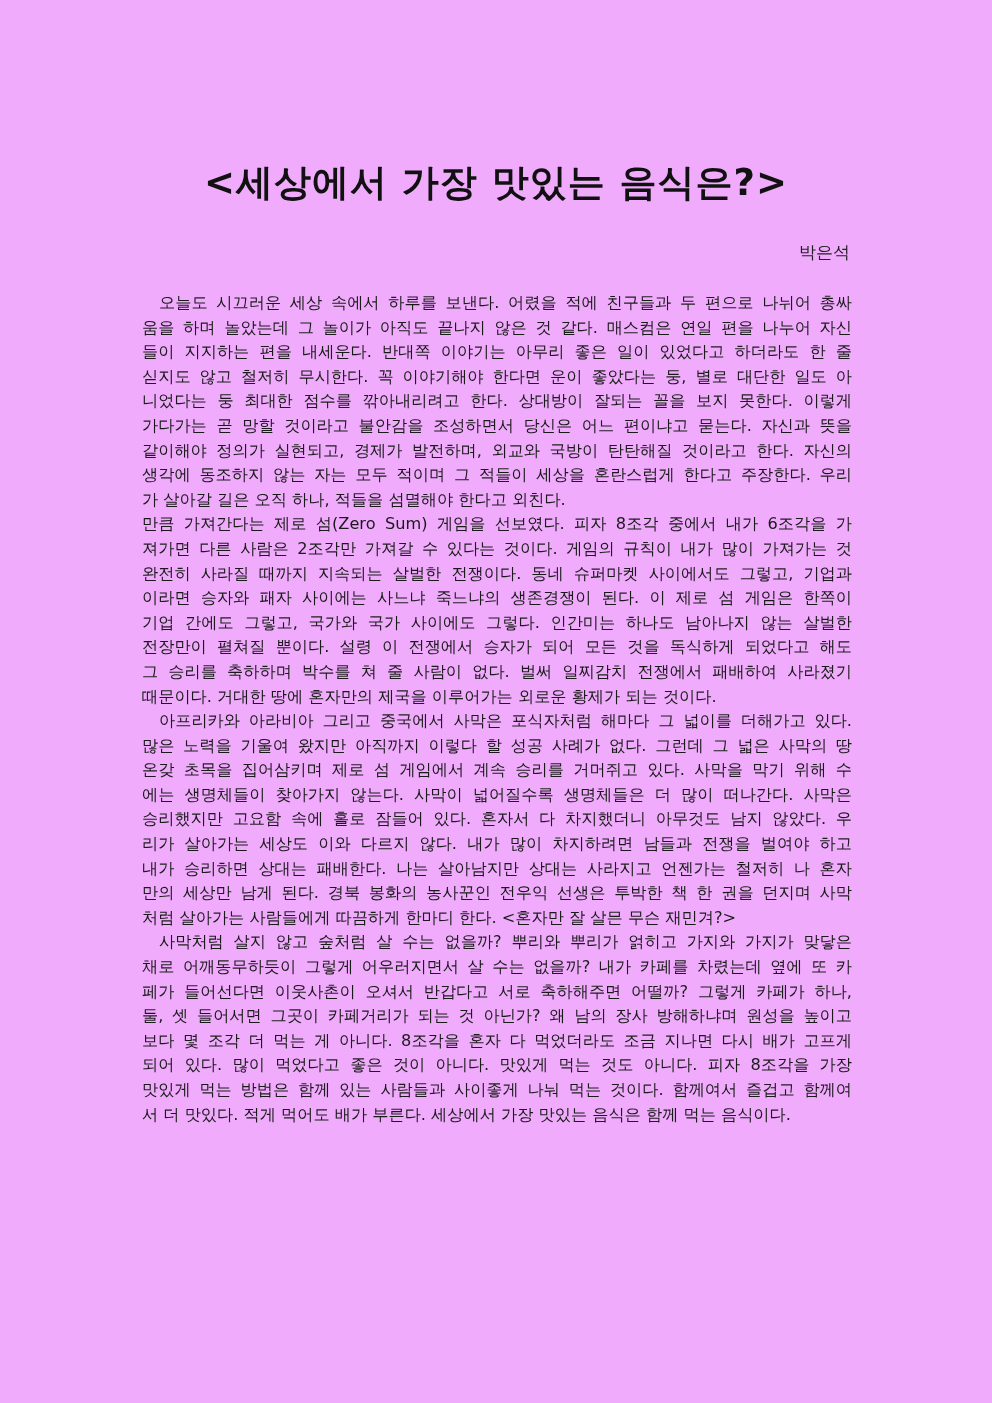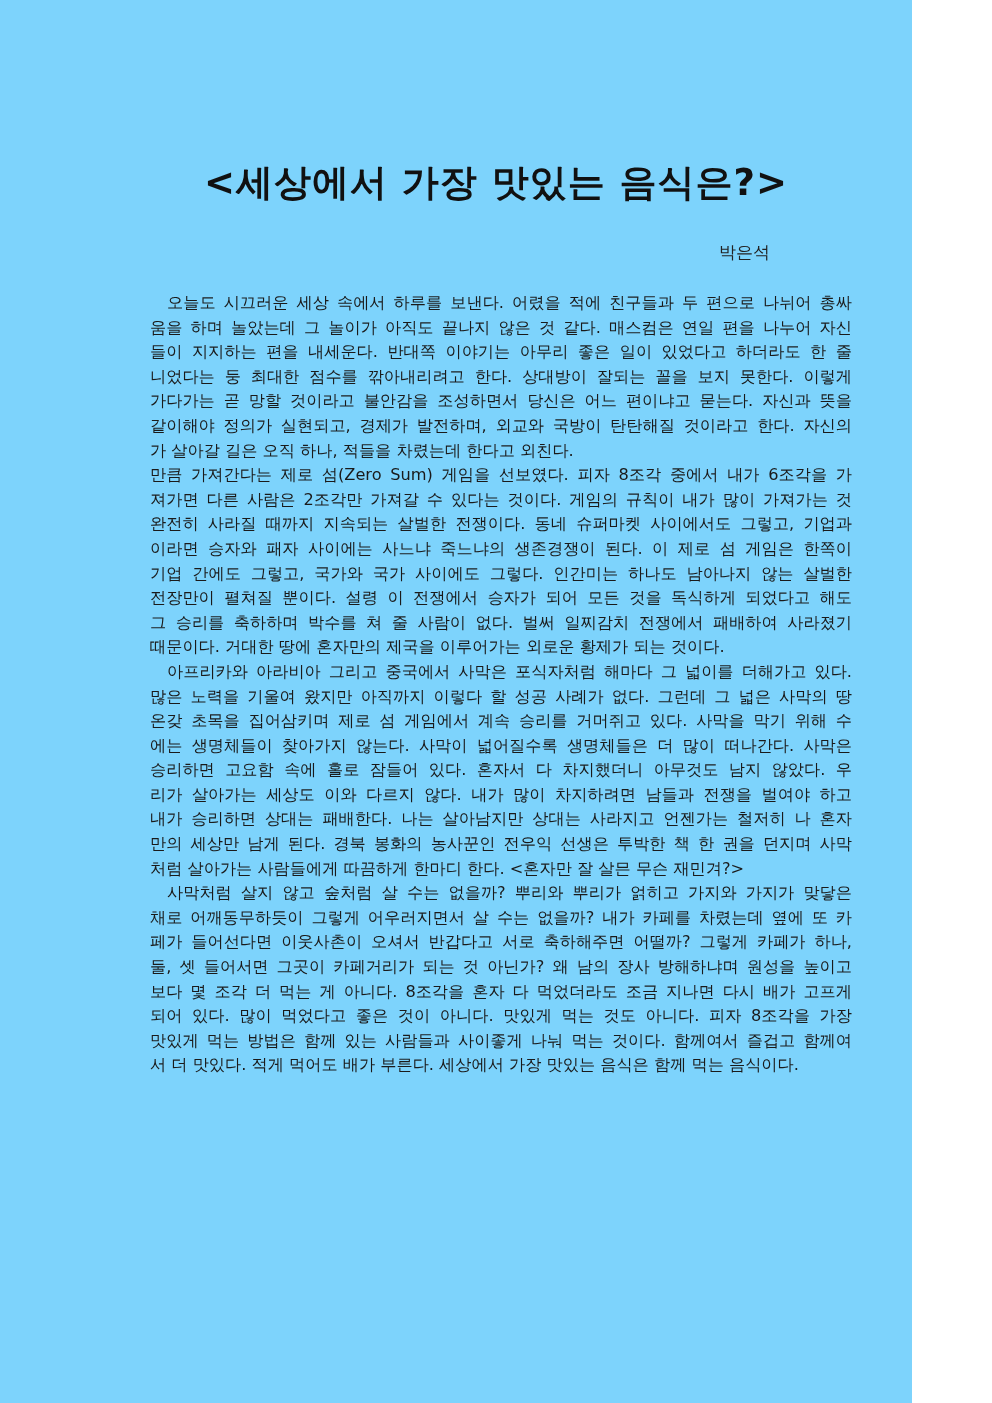--- a/index.html
+++ b/index.html
@@ -1,70 +1,72 @@
 <!DOCTYPE html>
 <html><head>
   <meta charset="utf-8">
   <style>
     html, body { margin: 0; padding: 0; background: #ffffff; }
     body { width: 992px; height: 1403px; position: relative; overflow: hidden; }
-    .page { position: absolute; left: 0; top: 0; width: 912px; height: 1403px; background: #7dd3fc; }
+    .page { position: absolute; left: 0; top: 0; width: 992px; height: 1403px; background: #f0abfc; }
     .title {
       position: absolute; left: 0; top: 158px; width: 992px; text-align: center;
       font-family: "DejaVu Sans", sans-serif; font-weight: bold; font-size: 37px;
       color: #111; letter-spacing: 1px; line-height: 50px;
     }
     .author {
       position: absolute; right: 142px; top: 240px;
       font-family: "DejaVu Sans", sans-serif; font-size: 17px; color: #222; line-height: 24px; text-align: right;
     }
     .body {
       position: absolute; left: 142px; top: 291px; width: 710px;
       font-family: "DejaVu Sans", sans-serif; font-size: 16.2px; color: #1a1a1a;
     }
     .line {
       height: 24.6px; line-height: 24.6px; white-space: nowrap;
-      text-align: justify; text-align-last: justify; display: block; margin-left: 8px;
+      text-align: justify; text-align-last: justify; display: block;
     }
     .line.last { text-align-last: left; }
     .line.indent { padding-left: 17px; }
   </style>
 </head>
 <body>
 
 <div class="page">
   <div class="title">&lt;세상에서 가장 맛있는 음식은?&gt;</div>
   <div class="author">박은석</div>
 
   <div class="body">
     <div>
       <span class="line indent">오늘도 시끄러운 세상 속에서 하루를 보낸다. 어렸을 적에 친구들과 두 편으로 나뉘어 총싸</span>
       <span class="line">움을 하며 놀았는데 그 놀이가 아직도 끝나지 않은 것 같다. 매스컴은 연일 편을 나누어 자신</span>
       <span class="line">들이 지지하는 편을 내세운다. 반대쪽 이야기는 아무리 좋은 일이 있었다고 하더라도 한 줄</span>
+      <span class="line">싣지도 않고 철저히 무시한다. 꼭 이야기해야 한다면 운이 좋았다는 둥, 별로 대단한 일도 아</span>
       <span class="line">니었다는 둥 최대한 점수를 깎아내리려고 한다. 상대방이 잘되는 꼴을 보지 못한다. 이렇게</span>
       <span class="line">가다가는 곧 망할 것이라고 불안감을 조성하면서 당신은 어느 편이냐고 묻는다. 자신과 뜻을</span>
       <span class="line">같이해야 정의가 실현되고, 경제가 발전하며, 외교와 국방이 탄탄해질 것이라고 한다. 자신의</span>
-      <span class="line last">가 살아갈 길은 오직 하나, 적들을 차렸는데 한다고 외친다.</span>
+      <span class="line">생각에 동조하지 않는 자는 모두 적이며 그 적들이 세상을 혼란스럽게 한다고 주장한다. 우리</span>
+      <span class="line last">가 살아갈 길은 오직 하나, 적들을 섬멸해야 한다고 외친다.</span>
     </div>
     <div>
       <span class="line">만큼 가져간다는 제로 섬(Zero Sum) 게임을 선보였다. 피자 8조각 중에서 내가 6조각을 가</span>
       <span class="line">져가면 다른 사람은 2조각만 가져갈 수 있다는 것이다. 게임의 규칙이 내가 많이 가져가는 것</span>
       <span class="line">완전히 사라질 때까지 지속되는 살벌한 전쟁이다. 동네 슈퍼마켓 사이에서도 그렇고, 기업과</span>
       <span class="line">이라면 승자와 패자 사이에는 사느냐 죽느냐의 생존경쟁이 된다. 이 제로 섬 게임은 한쪽이</span>
       <span class="line">기업 간에도 그렇고, 국가와 국가 사이에도 그렇다. 인간미는 하나도 남아나지 않는 살벌한</span>
       <span class="line">전장만이 펼쳐질 뿐이다. 설령 이 전쟁에서 승자가 되어 모든 것을 독식하게 되었다고 해도</span>
       <span class="line">그 승리를 축하하며 박수를 쳐 줄 사람이 없다. 벌써 일찌감치 전쟁에서 패배하여 사라졌기</span>
       <span class="line last">때문이다. 거대한 땅에 혼자만의 제국을 이루어가는 외로운 황제가 되는 것이다.</span>
     </div>
     <div>
       <span class="line indent">아프리카와 아라비아 그리고 중국에서 사막은 포식자처럼 해마다 그 넓이를 더해가고 있다.</span>
       <span class="line">많은 노력을 기울여 왔지만 아직까지 이렇다 할 성공 사례가 없다. 그런데 그 넓은 사막의 땅</span>
       <span class="line">온갖 초목을 집어삼키며 제로 섬 게임에서 계속 승리를 거머쥐고 있다. 사막을 막기 위해 수</span>
       <span class="line">에는 생명체들이 찾아가지 않는다. 사막이 넓어질수록 생명체들은 더 많이 떠나간다. 사막은</span>
-      <span class="line">승리하면 고요함 속에 홀로 잠들어 있다. 혼자서 다 차지했더니 아무것도 남지 않았다. 우</span>
+      <span class="line">승리했지만 고요함 속에 홀로 잠들어 있다. 혼자서 다 차지했더니 아무것도 남지 않았다. 우</span>
       <span class="line">리가 살아가는 세상도 이와 다르지 않다. 내가 많이 차지하려면 남들과 전쟁을 벌여야 하고</span>
       <span class="line">내가 승리하면 상대는 패배한다. 나는 살아남지만 상대는 사라지고 언젠가는 철저히 나 혼자</span>
       <span class="line">만의 세상만 남게 된다. 경북 봉화의 농사꾼인 전우익 선생은 투박한 책 한 권을 던지며 사막</span>
       <span class="line last">처럼 살아가는 사람들에게 따끔하게 한마디 한다. &lt;혼자만 잘 살믄 무슨 재민겨?&gt;</span>
     </div>
     <div>
       <span class="line indent">사막처럼 살지 않고 숲처럼 살 수는 없을까? 뿌리와 뿌리가 얽히고 가지와 가지가 맞닿은</span>
       <span class="line">채로 어깨동무하듯이 그렇게 어우러지면서 살 수는 없을까? 내가 카페를 차렸는데 옆에 또 카</span>
       <span class="line">페가 들어선다면 이웃사촌이 오셔서 반갑다고 서로 축하해주면 어떨까? 그렇게 카페가 하나,</span>
       <span class="line">둘, 셋 들어서면 그곳이 카페거리가 되는 것 아닌가? 왜 남의 장사 방해하냐며 원성을 높이고</span>

